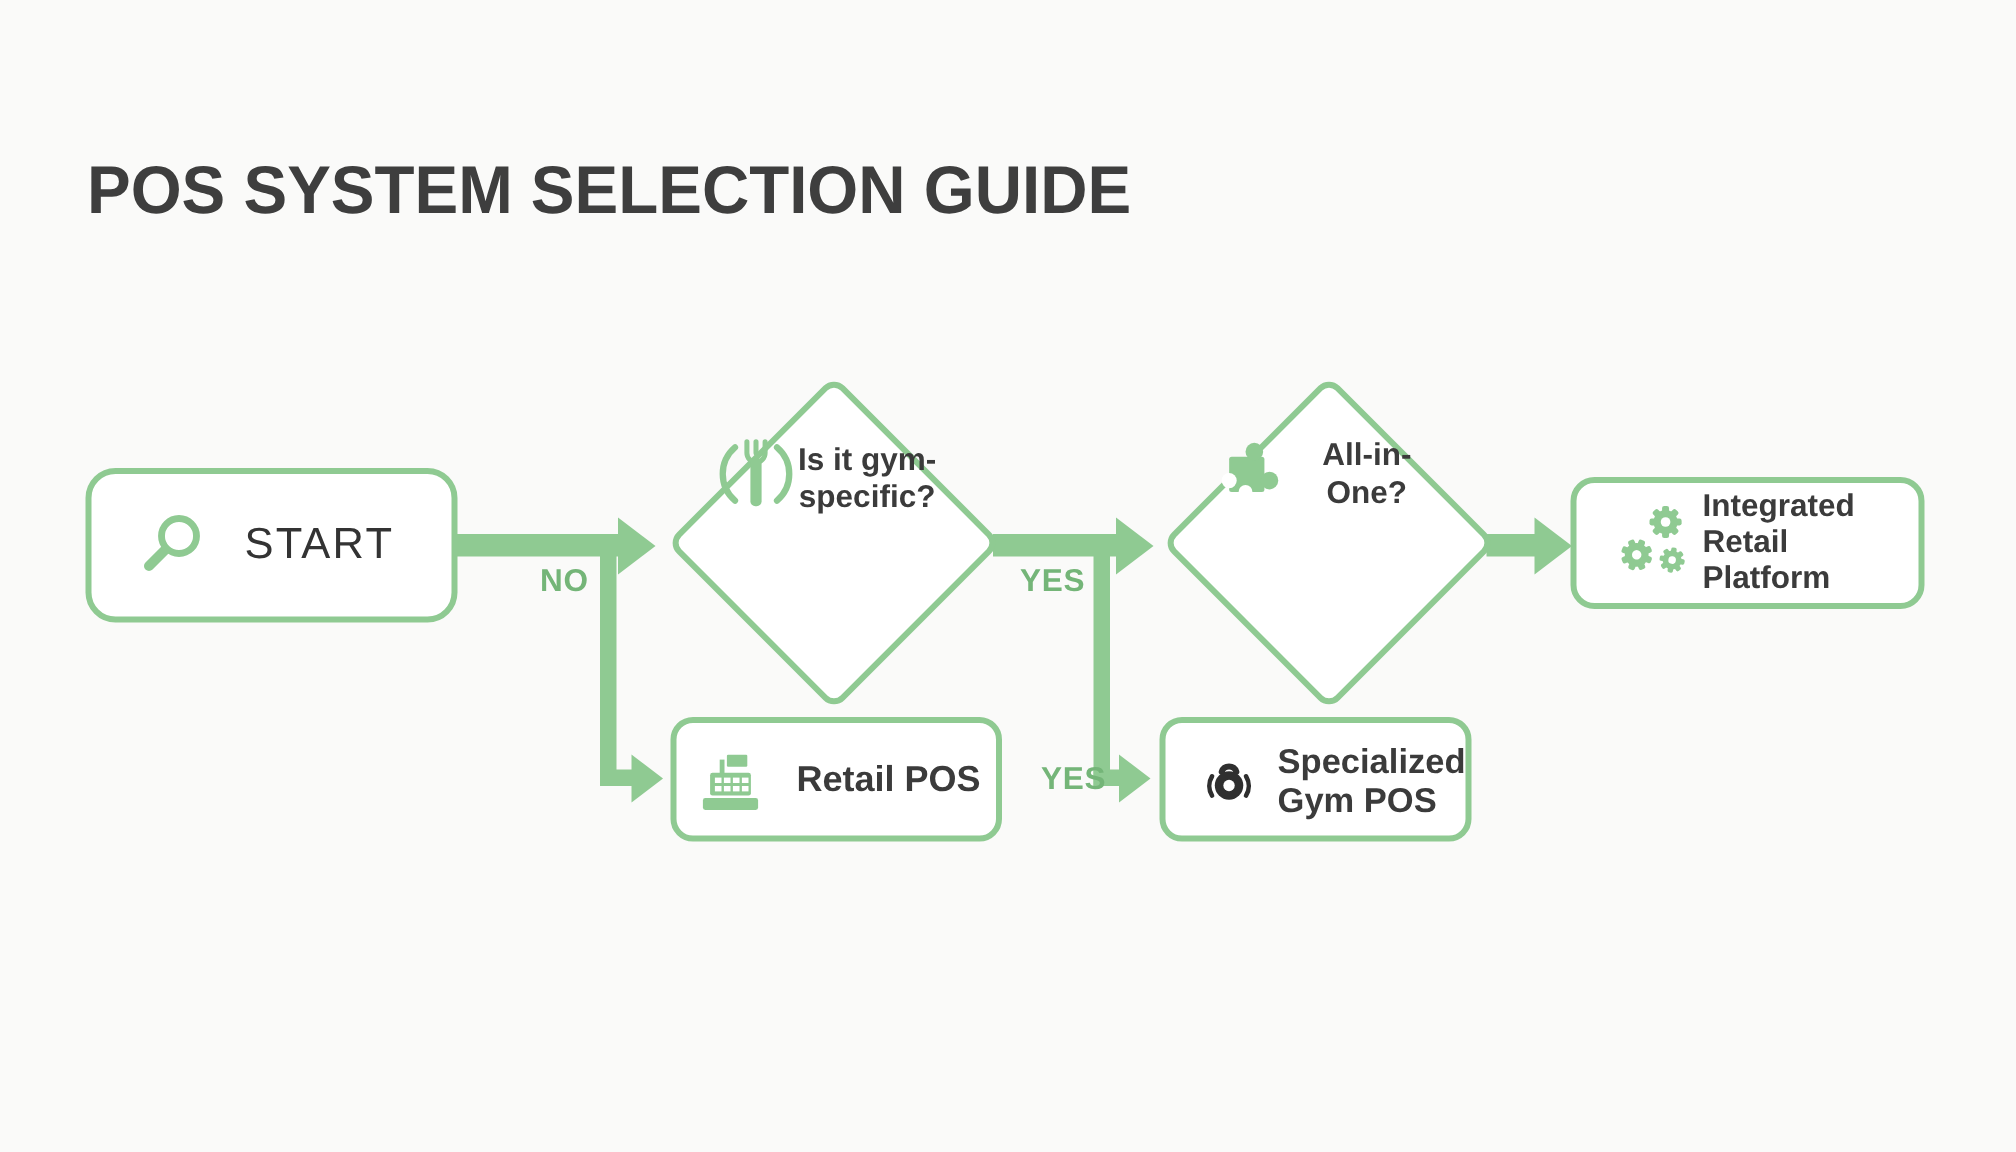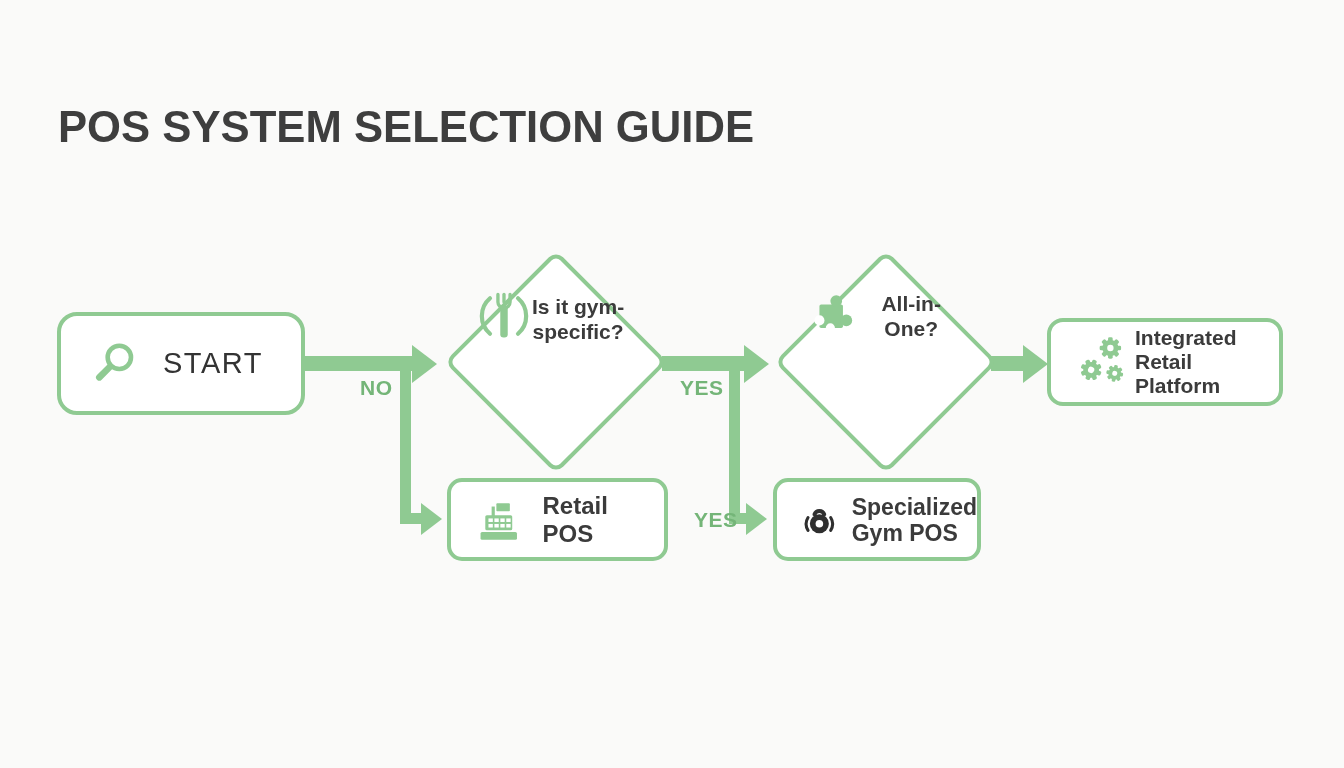--- a/index.html
+++ b/index.html
@@ -132,21 +132,21 @@
       <circle class="g-fill" cx="36" cy="17" r="7"></circle>
       <circle class="g-fill" cx="48" cy="40" r="7"></circle>
       <circle cx="16" cy="40" r="6" fill="#ffffff"></circle>
       <circle cx="29" cy="49" r="5.5" fill="#ffffff"></circle>
     </svg>
     <div class="diamond-text" style="margin-top:9px;">
       <div>All-in-One?</div>
     </div>
   </div>
 
-  <div class="rbox" style="left:447px;top:478px;width:221px;height:83px;padding-left:24px;gap:20px;">
+  <div class="rbox" style="left:447px;top:478px;width:221px;height:83px;padding-left:12px;gap:20px;">
     <svg class="icon" width="48" height="48" viewBox="0 0 60 60">
       <rect class="g-fill" x="7" y="45" width="46" height="10" rx="2"></rect>
       <rect class="g-fill" x="13" y="24" width="34" height="19" rx="2"></rect>
       <rect class="g-fill" x="21" y="13" width="4" height="12"></rect>
       <rect class="g-fill" x="27" y="9" width="17" height="10" rx="1"></rect>
       <rect x="17" y="28" width="5.5" height="4.5" fill="#ffffff"></rect>
       <rect x="24.5" y="28" width="5.5" height="4.5" fill="#ffffff"></rect>
       <rect x="32" y="28" width="5.5" height="4.5" fill="#ffffff"></rect>
       <rect x="39.5" y="28" width="5.5" height="4.5" fill="#ffffff"></rect>
       <rect x="17" y="35" width="5.5" height="4.5" fill="#ffffff"></rect>

